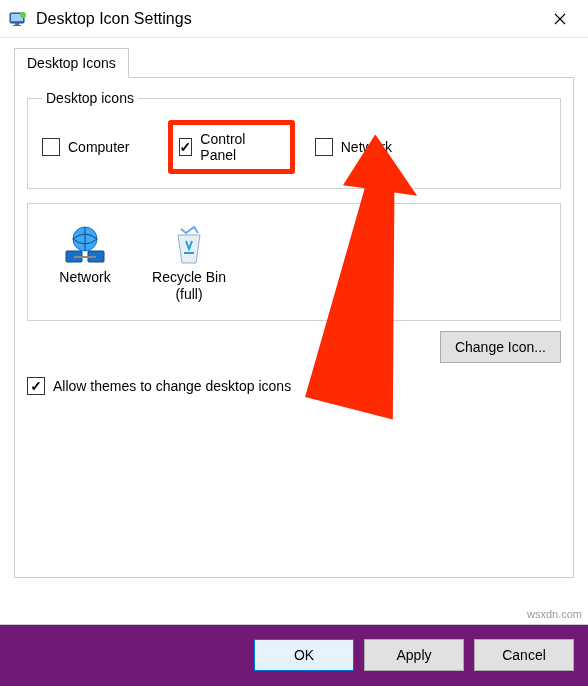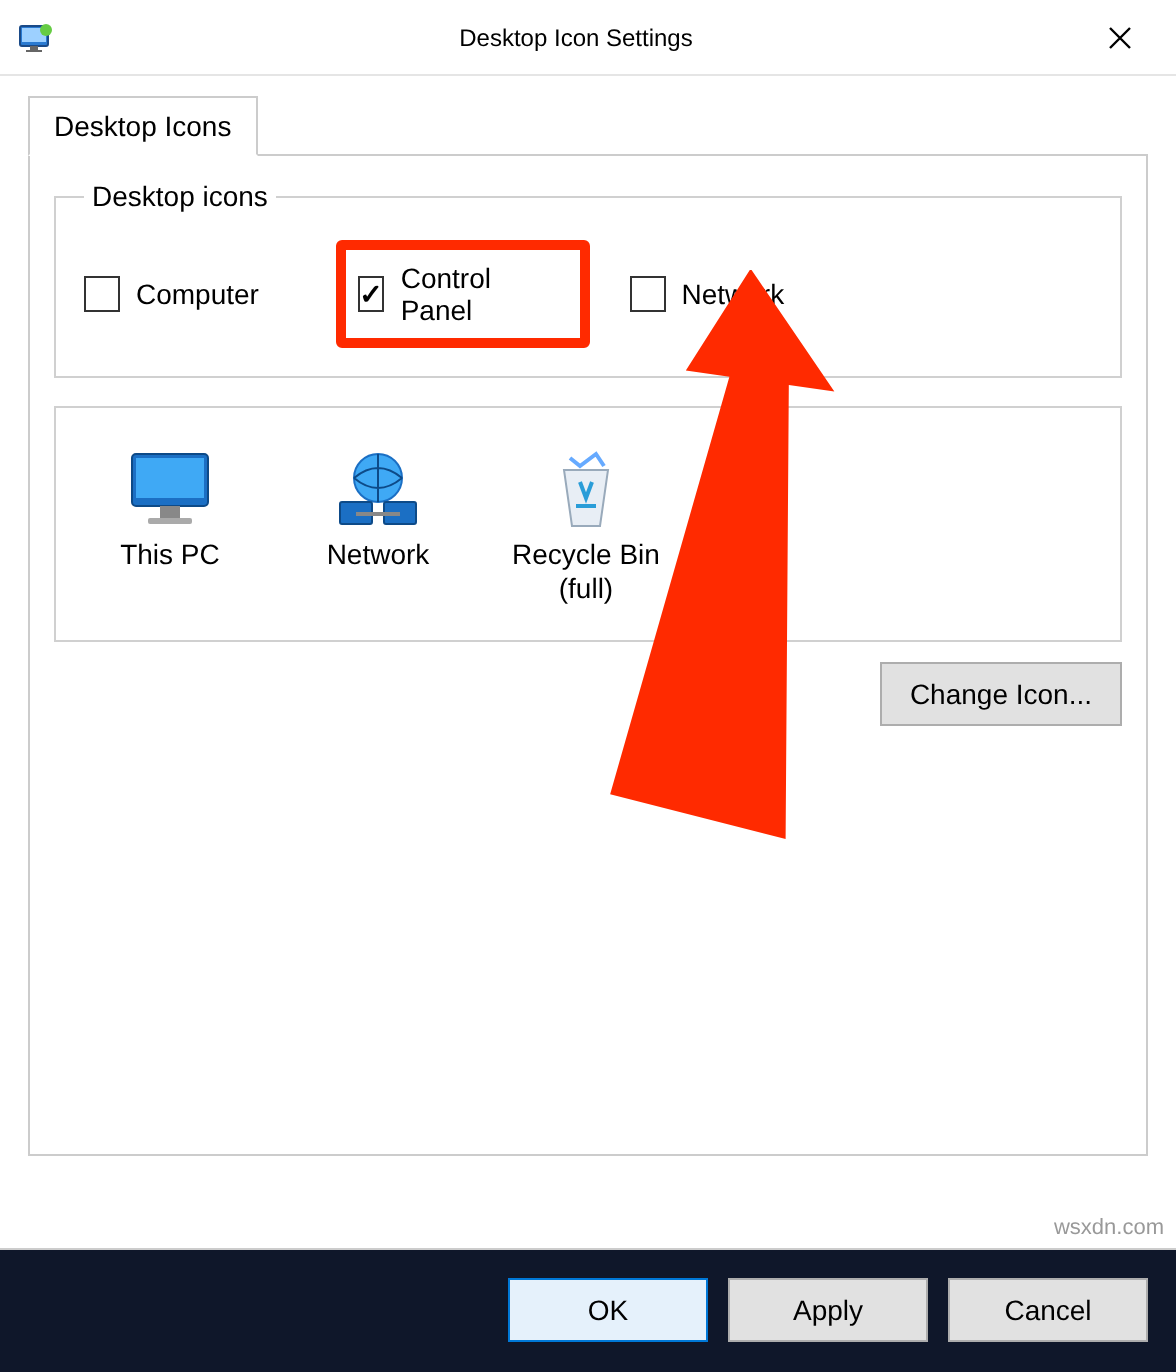--- a/index.html
+++ b/index.html
@@ -22,22 +22,21 @@
     background: #fff;
     border-bottom: 1px solid #e5e5e5;
   }
   .titlebar .title-icon {
     width: 20px; height: 20px;
     margin-right: 8px;
     display: flex; align-items: center; justify-content: center;
   }
   .titlebar .title {
     flex: 1;
-    font-size: 12px;
-    text-align: center;
+    font-size: 16px;
   }
   .titlebar .close {
     width: 40px; height: 30px;
     display: flex; align-items: center; justify-content: center;
     font-size: 16px;
     cursor: default;
   }
   .dialog-body {
     padding: 10px 14px 14px 14px;
   }
@@ -152,21 +151,21 @@
     border: 1.5px solid #0078d7;
   }
   .allow-themes {
     display: flex;
     align-items: center;
     gap: 8px;
     margin-top: 14px;
   }
   .dialog-footer {
     border-top: 1px solid #ccc;
-    background: #0f172a;
+    background: #701a75;
     padding: 14px;
     display: flex;
     justify-content: flex-end;
     gap: 10px;
     position: absolute;
     left: 0; right: 0; bottom: 0;
     height: 62px;
   }
   .watermark {
     position: absolute;
@@ -232,31 +231,20 @@
         </div>
         <label class="chk">
           <span class="box"></span>
           <span>Network</span>
         </label>
       </div>
     </fieldset>
 
     <div class="icon-panel">
       <div class="icon-grid">
-        <div class="icon-item">
-          <span class="big-icon">
-            <svg width="50" height="44" viewBox="0 0 50 44">
-              <rect x="6" y="4" width="38" height="26" rx="2" fill="#1b6fc4" stroke="#0d4a88"></rect>
-              <rect x="8" y="6" width="34" height="20" fill="#3fa9f5"></rect>
-              <rect x="20" y="30" width="10" height="6" fill="#888"></rect>
-              <rect x="14" y="36" width="22" height="3" rx="1" fill="#aaa"></rect>
-            </svg>
-          </span>
-          <span>This PC</span>
-        </div>
         <div class="icon-item">
           <span class="big-icon">
             <svg width="50" height="44" viewBox="0 0 50 44">
               <circle cx="25" cy="16" r="12" fill="#3fa9f5" stroke="#1b6fc4"></circle>
               <path d="M13 16 Q25 6 37 16 M13 16 Q25 26 37 16 M25 4 L25 28" stroke="#0d4a88" stroke-width="1" fill="none"></path>
               <rect x="6" y="28" width="16" height="11" rx="1" fill="#1b6fc4" stroke="#0d4a88"></rect>
               <rect x="28" y="28" width="16" height="11" rx="1" fill="#1b6fc4" stroke="#0d4a88"></rect>
               <path d="M14 34 L36 34" stroke="#888" stroke-width="2"></path>
             </svg>
           </span>
@@ -272,20 +260,24 @@
           </span>
           <span>Recycle Bin (full)</span>
         </div>
       </div>
     </div>
 
     <div class="btnrow">
       <button class="win">Change Icon...</button>
     </div>
 
+    <label class="allow-themes chk">
+      <span class="box checked"></span>
+      <span>Allow themes to change desktop icons</span>
+    </label>
 
   </div>
 </div>
 
 <svg class="arrow-overlay" viewBox="0 0 160 290">
   <polygon points="65,0 115,55 92,55 122,280 32,270 62,55 40,55" fill="#ff2a00" transform="rotate(8 80 145)"></polygon>
 </svg>
 
 <div class="watermark">wsxdn.com</div>
 

